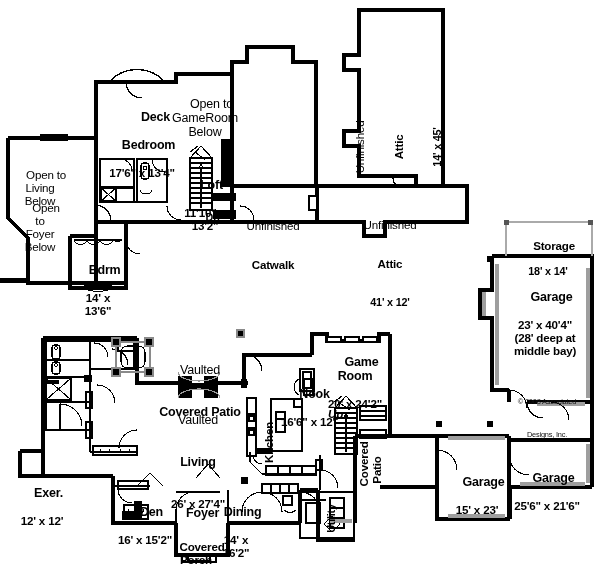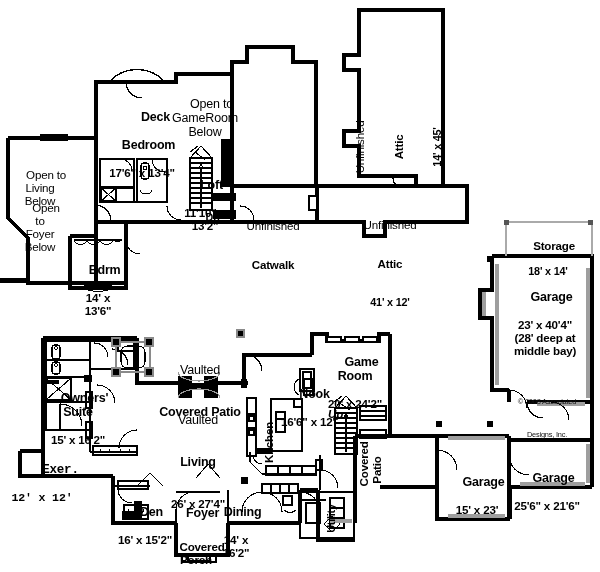--- a/index.html
+++ b/index.html
@@ -417,24 +417,20 @@
   <div class="lbl t13" style="left:68px;top:249px;width:60px;">
     <span>Bdrm</span>
     <div class="t12">14' x<br>13'6"</div>
   </div>
 
   <div class="lbl t13" style="left:140px;top:335px;width:120px;">
     <div class="reg">Vaulted</div>
     <div>Covered Patio</div>
   </div>
 
-  <div class="lbl t13" style="left:38px;top:377px;width:80px;">
-    <span>Owners'<br>Suite</span>
-    <div class="t12">15' x 16'2"</div>
-  </div>
 
   <div class="lbl t13" style="left:156px;top:385px;width:84px;">
     <div class="reg">Vaulted</div>
     <div>Living</div>
     <div class="t12">26' x 27'4"</div>
   </div>
 
   <div class="lbl t13" style="left:243px;top:373px;width:66px;margin-left:32px;">
     <span>Nook</span>
     <div class="t12" style="width:88px;margin-left:-11px;">16'6" x 12'</div>
@@ -454,21 +450,21 @@
   </div>
 
   <div class="lbl t12" style="left:338px;top:444px;width:64px;transform:rotate(-90deg);">
     <span>Covered<br>Patio</span>
   </div>
 
   <div class="lbl t11" style="left:311px;top:506px;width:40px;transform:rotate(-90deg);">
     <span>Utility</span>
   </div>
 
-  <div class="lbl t13" style="left:13px;top:449px;width:58px;font-family:Liberation Mono, monospace;">
+  <div class="lbl t13" style="left:13px;top:472px;width:58px;">
     <span>Exer.</span>
     <div class="t12" style="width:74px;margin-left:-8px;">12' x 12'</div>
   </div>
 
   <div class="lbl t13" style="left:117px;top:491px;width:56px;">
     <span>Den</span>
     <div class="t12" style="width:84px;margin-left:-14px;">16' x 15'2"</div>
   </div>
 
   <div class="lbl t13" style="left:168px;top:492px;width:56px;">

